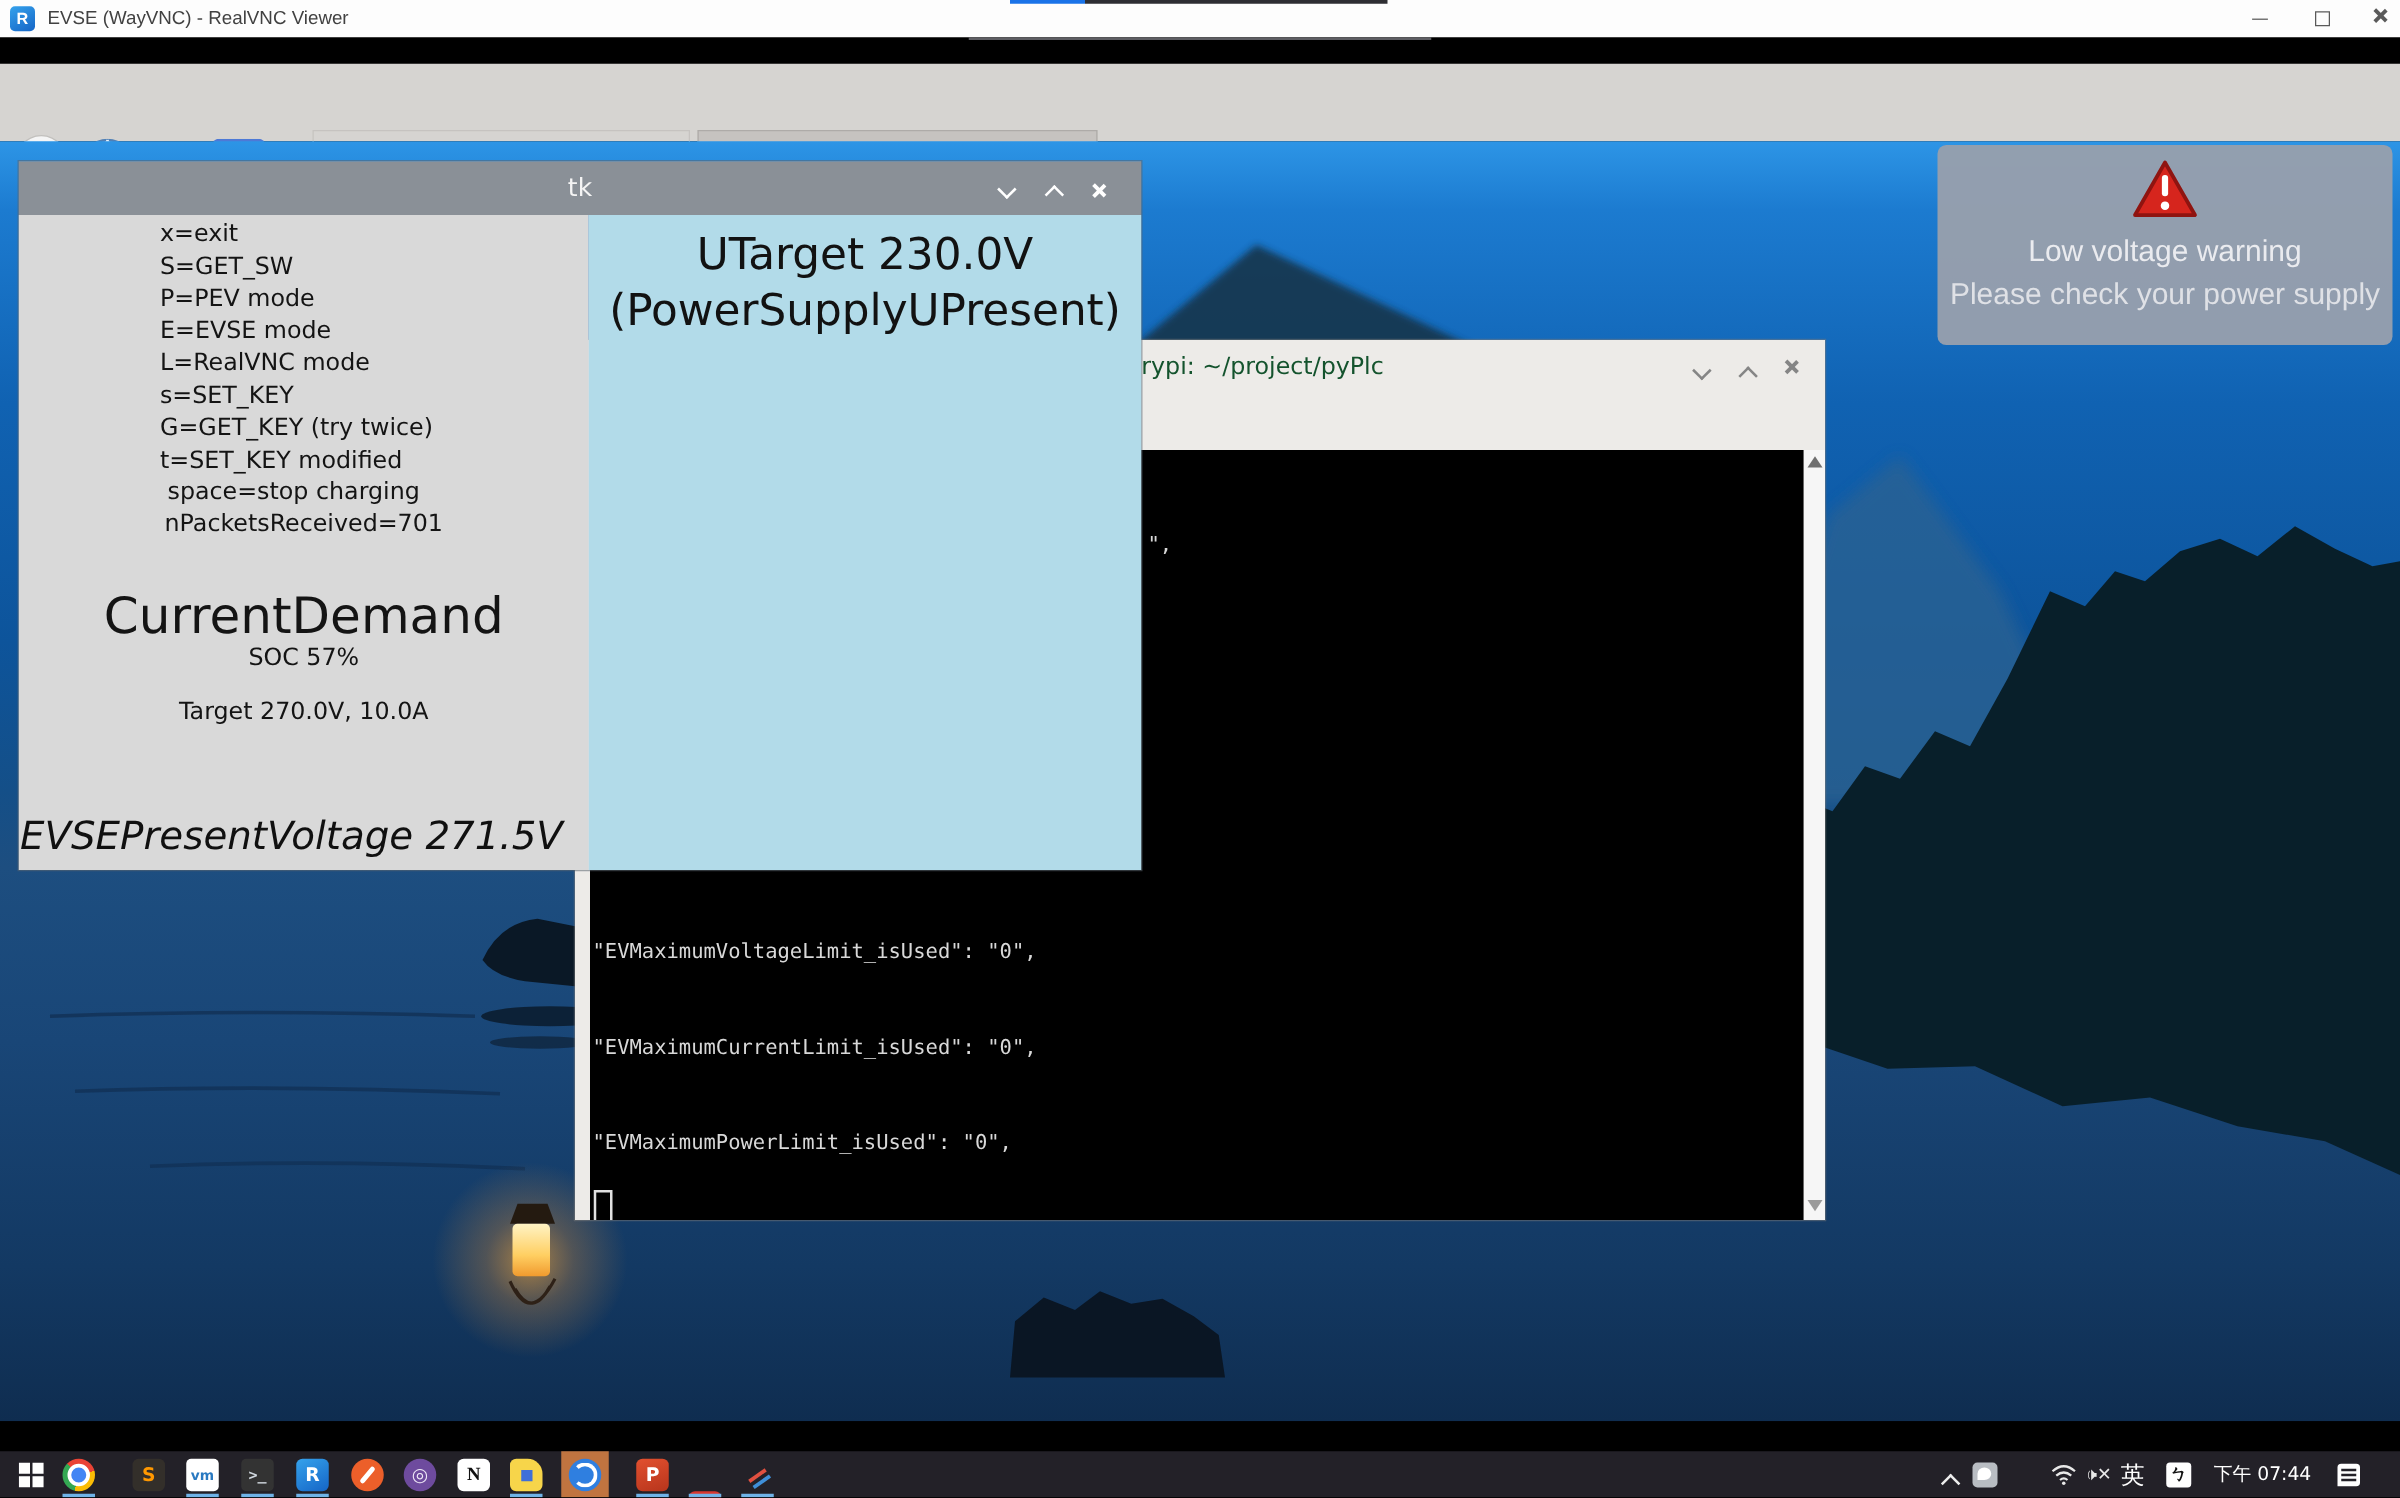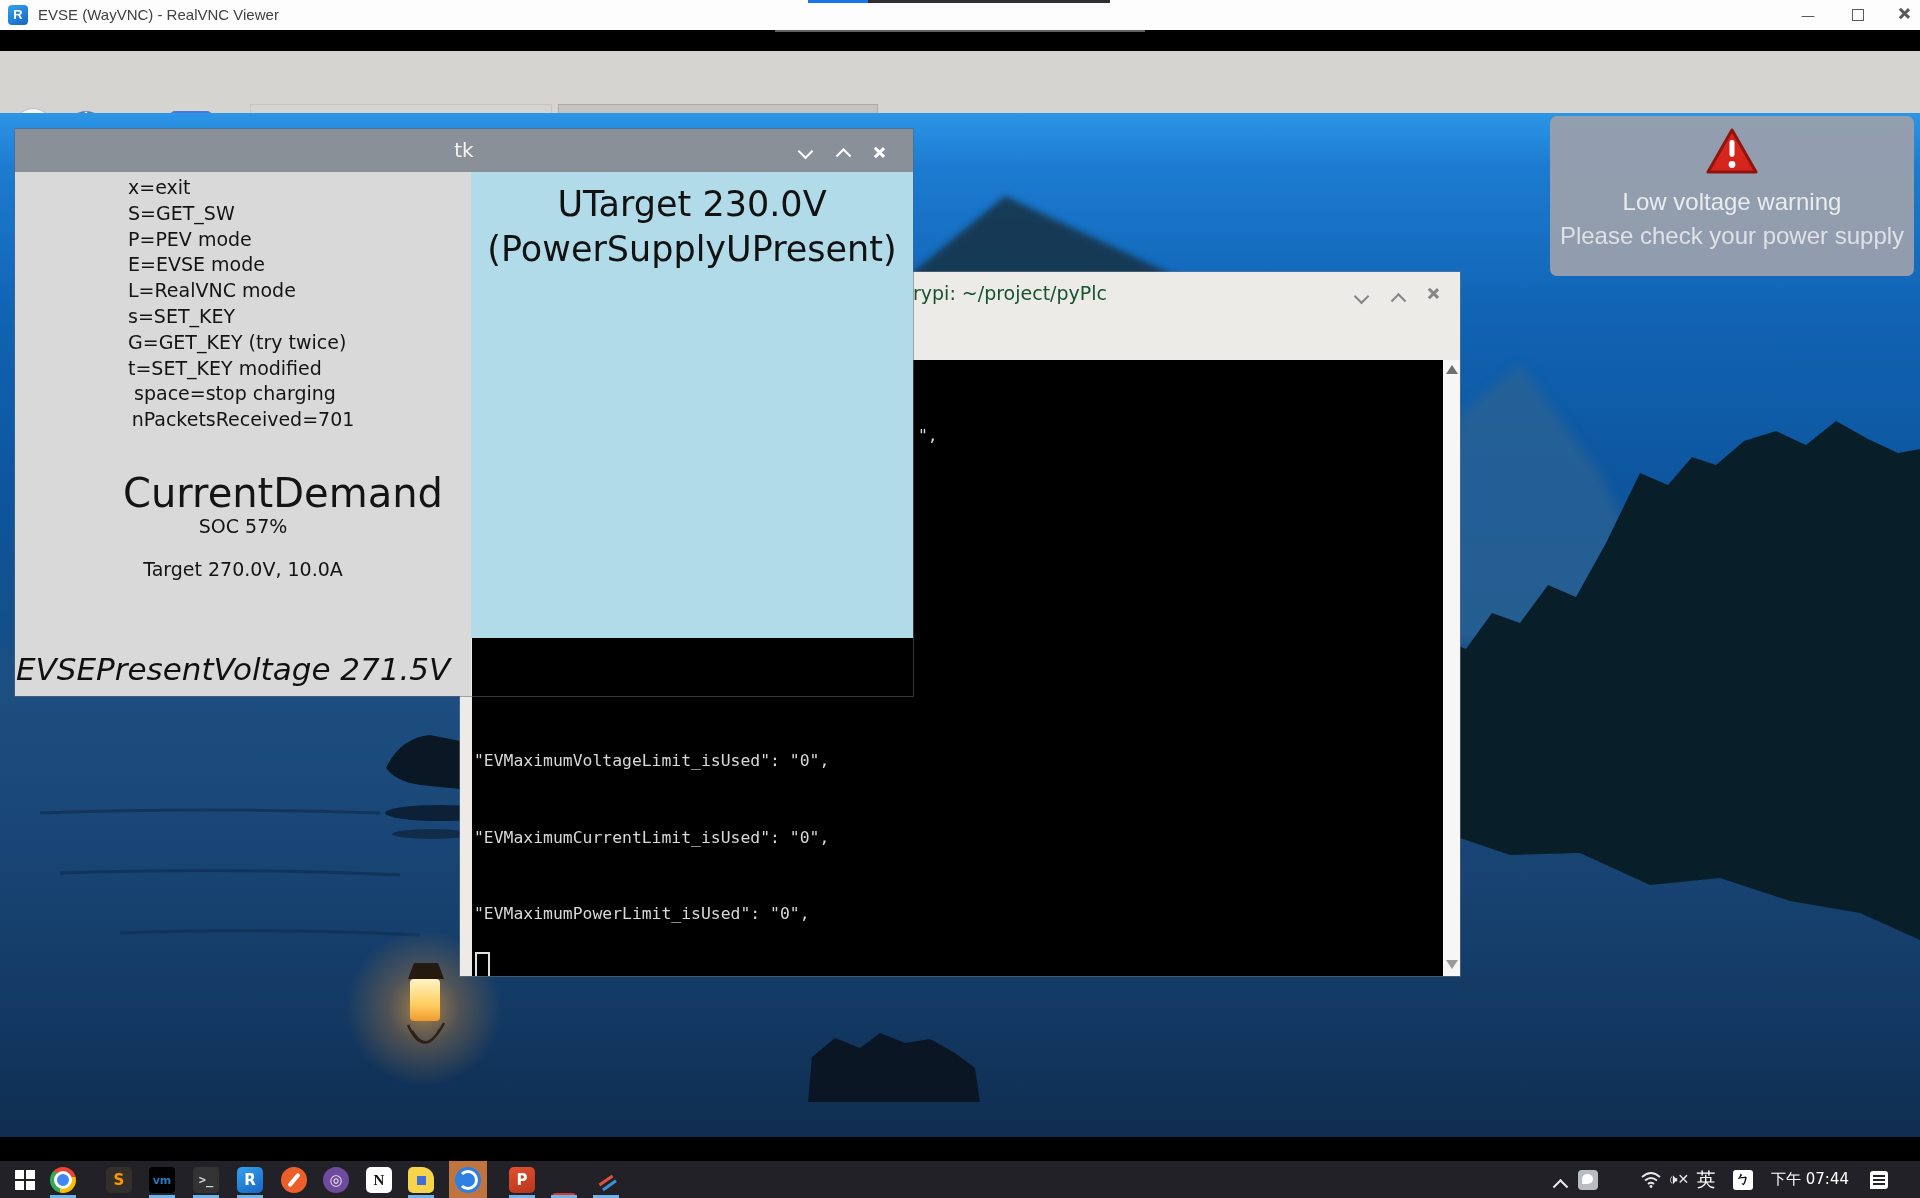--- a/index.html
+++ b/index.html
@@ -51,26 +51,26 @@
                #144f88 520px,#1d4e80 580px,#194677 720px,#133963 900px,#0f2d50 1024px);}
   #desktop svg{position:absolute;left:0;top:0;}
 
   
   #tk-window{left:15px;top:129px;width:898px;height:567px;box-shadow:0 0 0 1px rgba(90,100,110,.55);}
   #tk-titlebar{left:0;top:0;width:898px;height:43px;background:#8a9097;}
   #tk-title{left:0;top:0;width:898px;height:43px;line-height:43px;text-align:center;color:#f4f4f4;font-size:20px;}
   .tkctl{top:13px;color:#fff;}
   #tk-body{left:0;top:43px;width:898px;height:524px;display:flex;}
   #tk-left{width:456px;height:524px;background:#d9d9d9;position:relative;overflow:hidden;}
-  #tk-right{width:442px;height:466px;background:#b2dbe9;position:relative;}
+  #tk-right{width:442px;height:524px;background:#b2dbe9;position:relative;}
   #tk-menu{left:113px;top:3px;font-size:19px;line-height:25.8px;color:#141414;white-space:pre;}
   .tk-cline{left:0;width:456px;text-align:center;color:#141414;}
   #tk-packets{top:236px;font-size:19px;}
   #tk-mac{top:270px;font-size:19px;}
-  #tk-state{top:298px;font-size:40px;padding-left:40px;}
+  #tk-state{top:298px;font-size:40px;}
   #tk-soc{top:343px;font-size:19px;}
   #tk-target{top:386px;font-size:19px;}
   #tk-voltage{left:1px;top:479px;font-size:31px;color:#101010;white-space:nowrap;font-style:italic;}
   #tk-utarget{left:0;top:10px;width:442px;text-align:center;font-size:35px;line-height:45px;color:#121212;}
 
   
   #term-window{left:460px;top:272px;width:1000px;height:704px;background:#edebe8;
      box-shadow:0 0 0 1px rgba(120,120,120,.5);}
   #term-title{left:453px;top:10px;font-size:19px;color:#14532d;white-space:nowrap;}
   .termctl{top:15px;color:#858585;}
@@ -92,21 +92,21 @@
 
   
   #win-taskbar{left:0;top:1161px;width:1920px;height:37px;background:#232128;}
   .wt-icon{top:6px;width:26px;height:26px;display:flex;align-items:center;justify-content:center;
      font-size:15px;font-weight:bold;}
   .runbar{top:34px;width:26px;height:3px;background:#6fb3e8;}
   .circle{border-radius:50%;}
   #wt-chrome{background:conic-gradient(from -45deg,#ea4335 0 120deg,#fbbc05 0 240deg,#34a853 0 360deg);}
   #wt-chrome i{width:12px;height:12px;border-radius:50%;background:#4285f4;border:3px solid #fff;}
   #wt-sublime{background:#332f2a;border-radius:5px;color:#ff9800;}
-  #wt-vmware{background:#000000;border-radius:4px;color:#2979c1;font-size:11px;}
+  #wt-vmware{background:#ffffff;border-radius:4px;color:#2979c1;font-size:11px;}
   #wt-term{background:#333;border-radius:4px;color:#cfd6dd;font-family:"DejaVu Sans Mono",monospace;font-size:12px;}
   #wt-vnc{background:linear-gradient(150deg,#35a2ec,#1565c6);border-radius:5px;color:#fff;}
   #wt-pen{background:#ec5f2a;color:#fff;}
   #wt-pen i{width:4px;height:16px;background:#fff;border-radius:2px;transform:rotate(40deg);display:block;}
   #wt-purple{background:#6e4b9e;color:#efe9f7;}
   #wt-notion{background:#fff;border-radius:5px;color:#111;font-family:"Liberation Serif",serif;}
   #wt-disk{background:#f7d54a;border-radius:5px 12px 5px 5px;position:relative;}
   #wt-disk i{width:9px;height:9px;background:#3f6fd8;display:block;}
   #wt-active-bg{left:449px;top:0px;width:38px;height:37px;background:#c07440;}
   #wt-active{background:#2f7fe0;color:#fff;}

